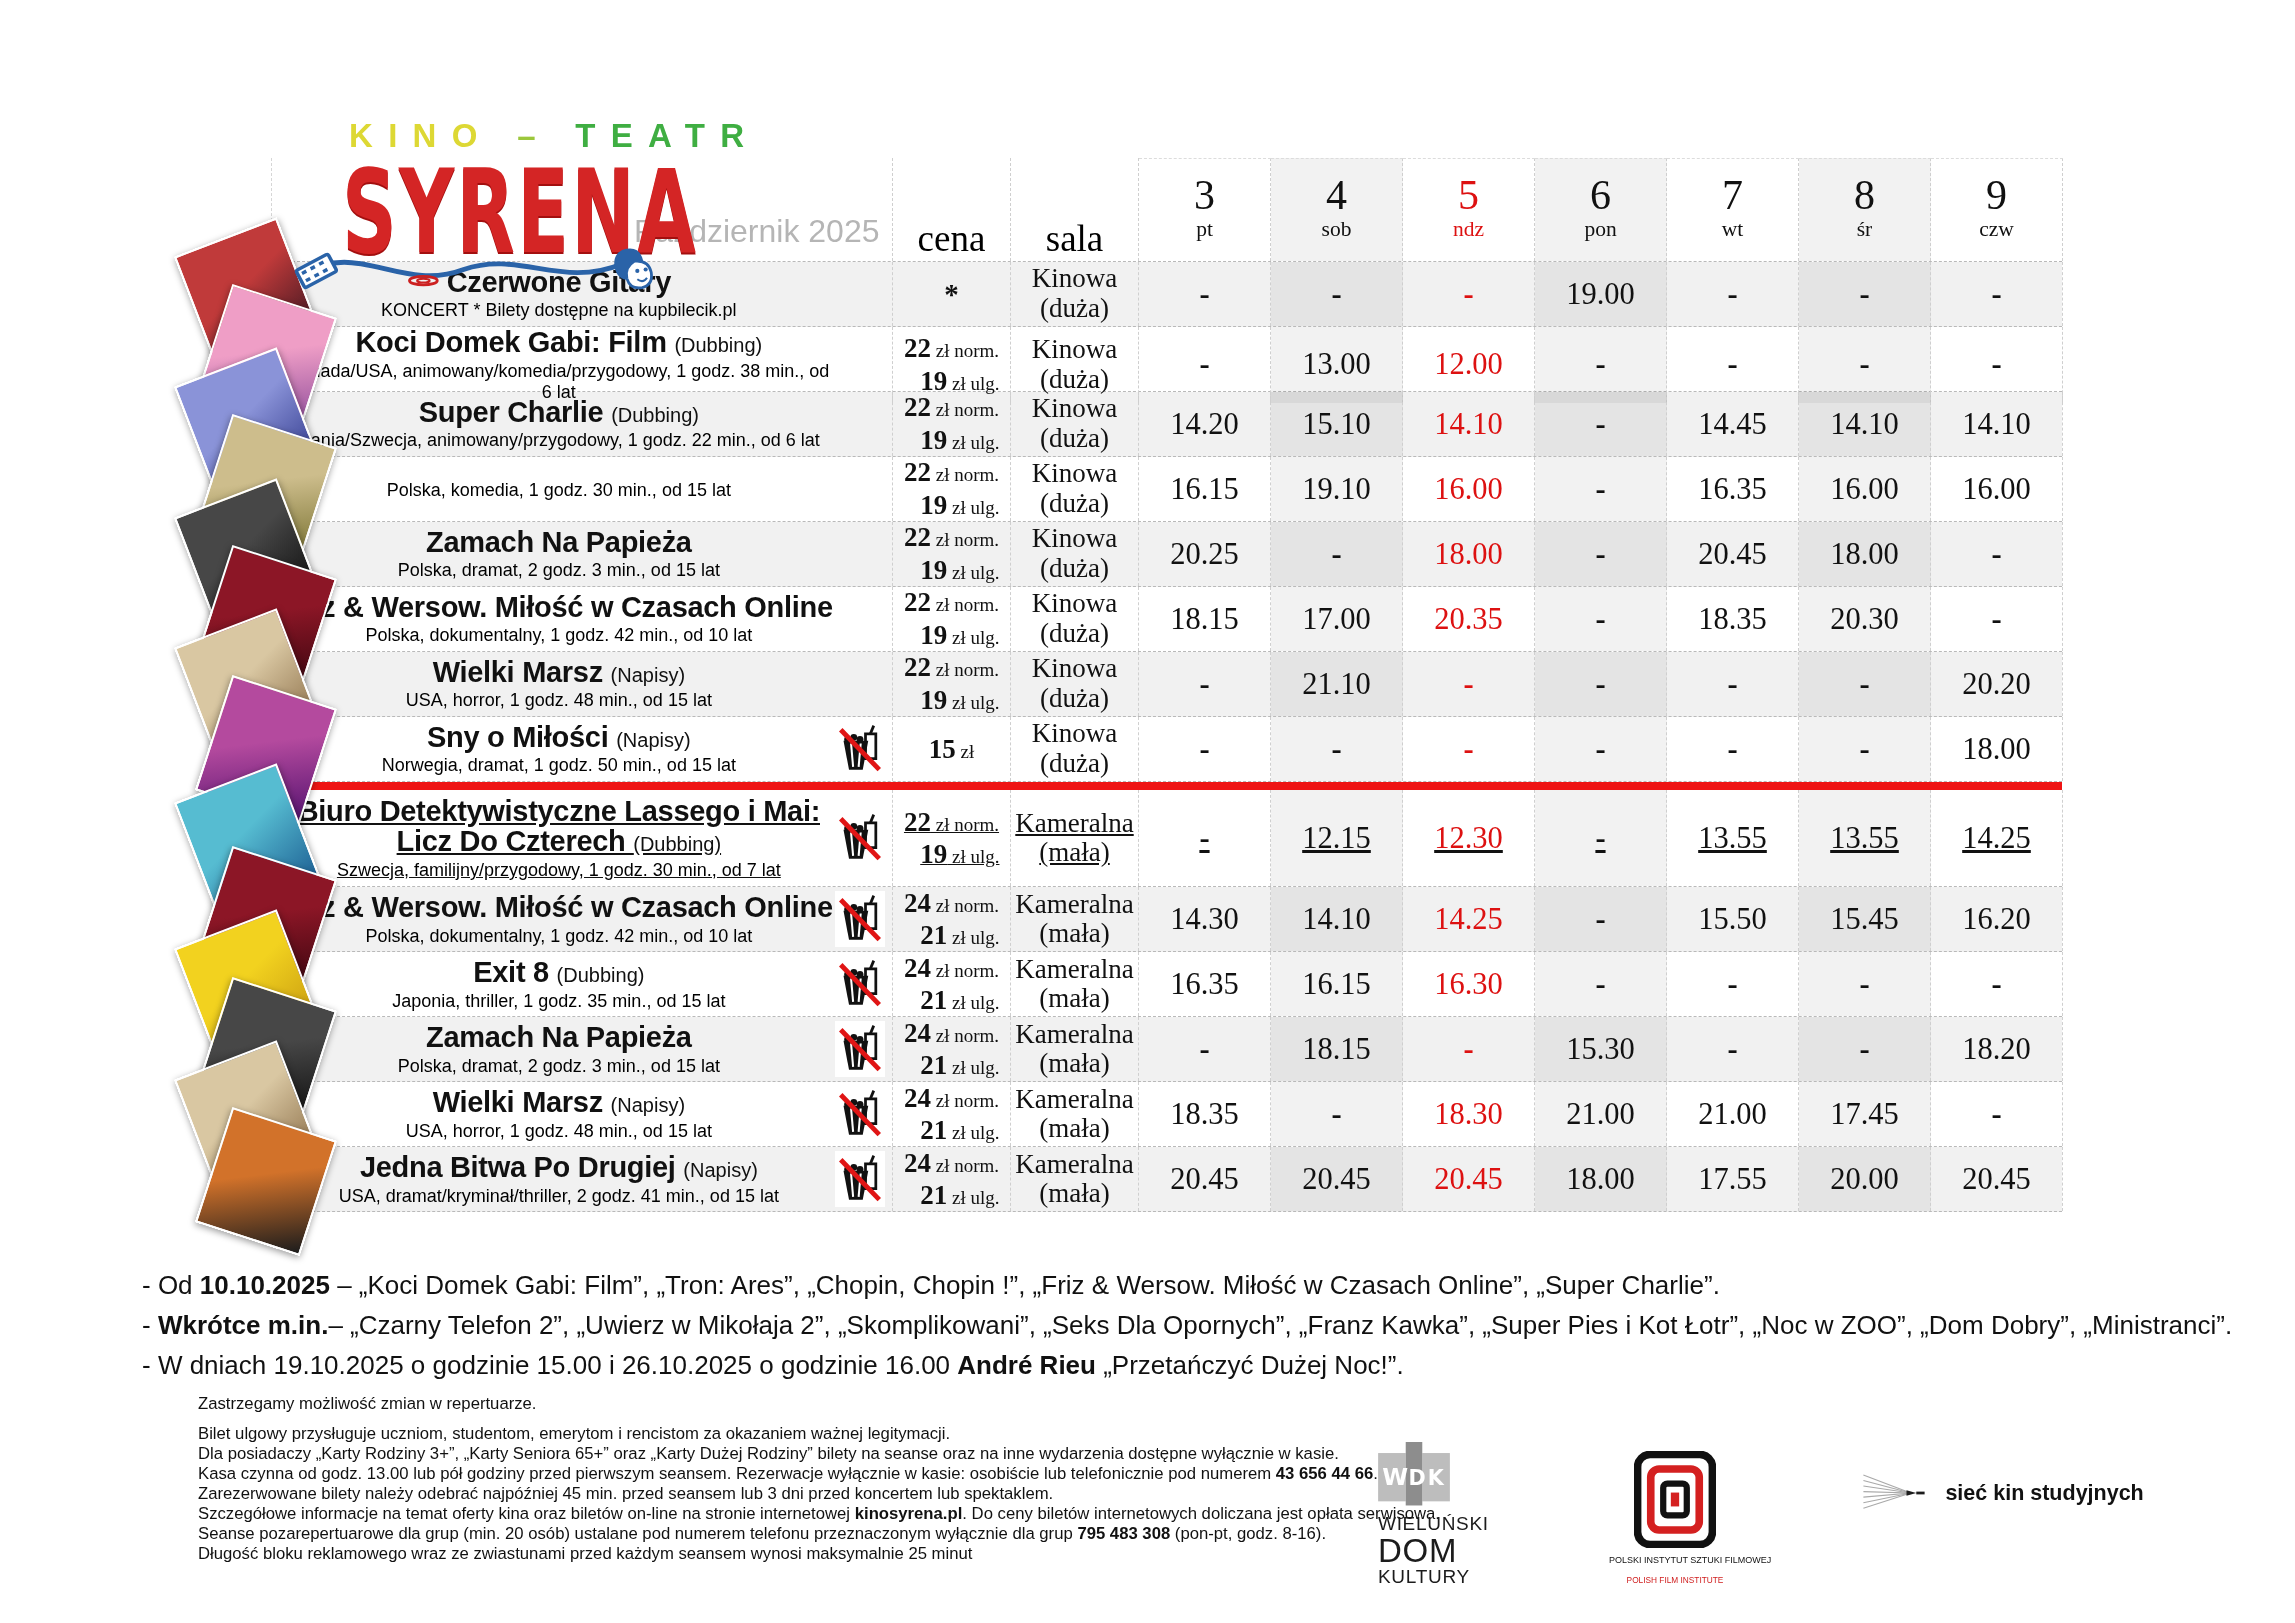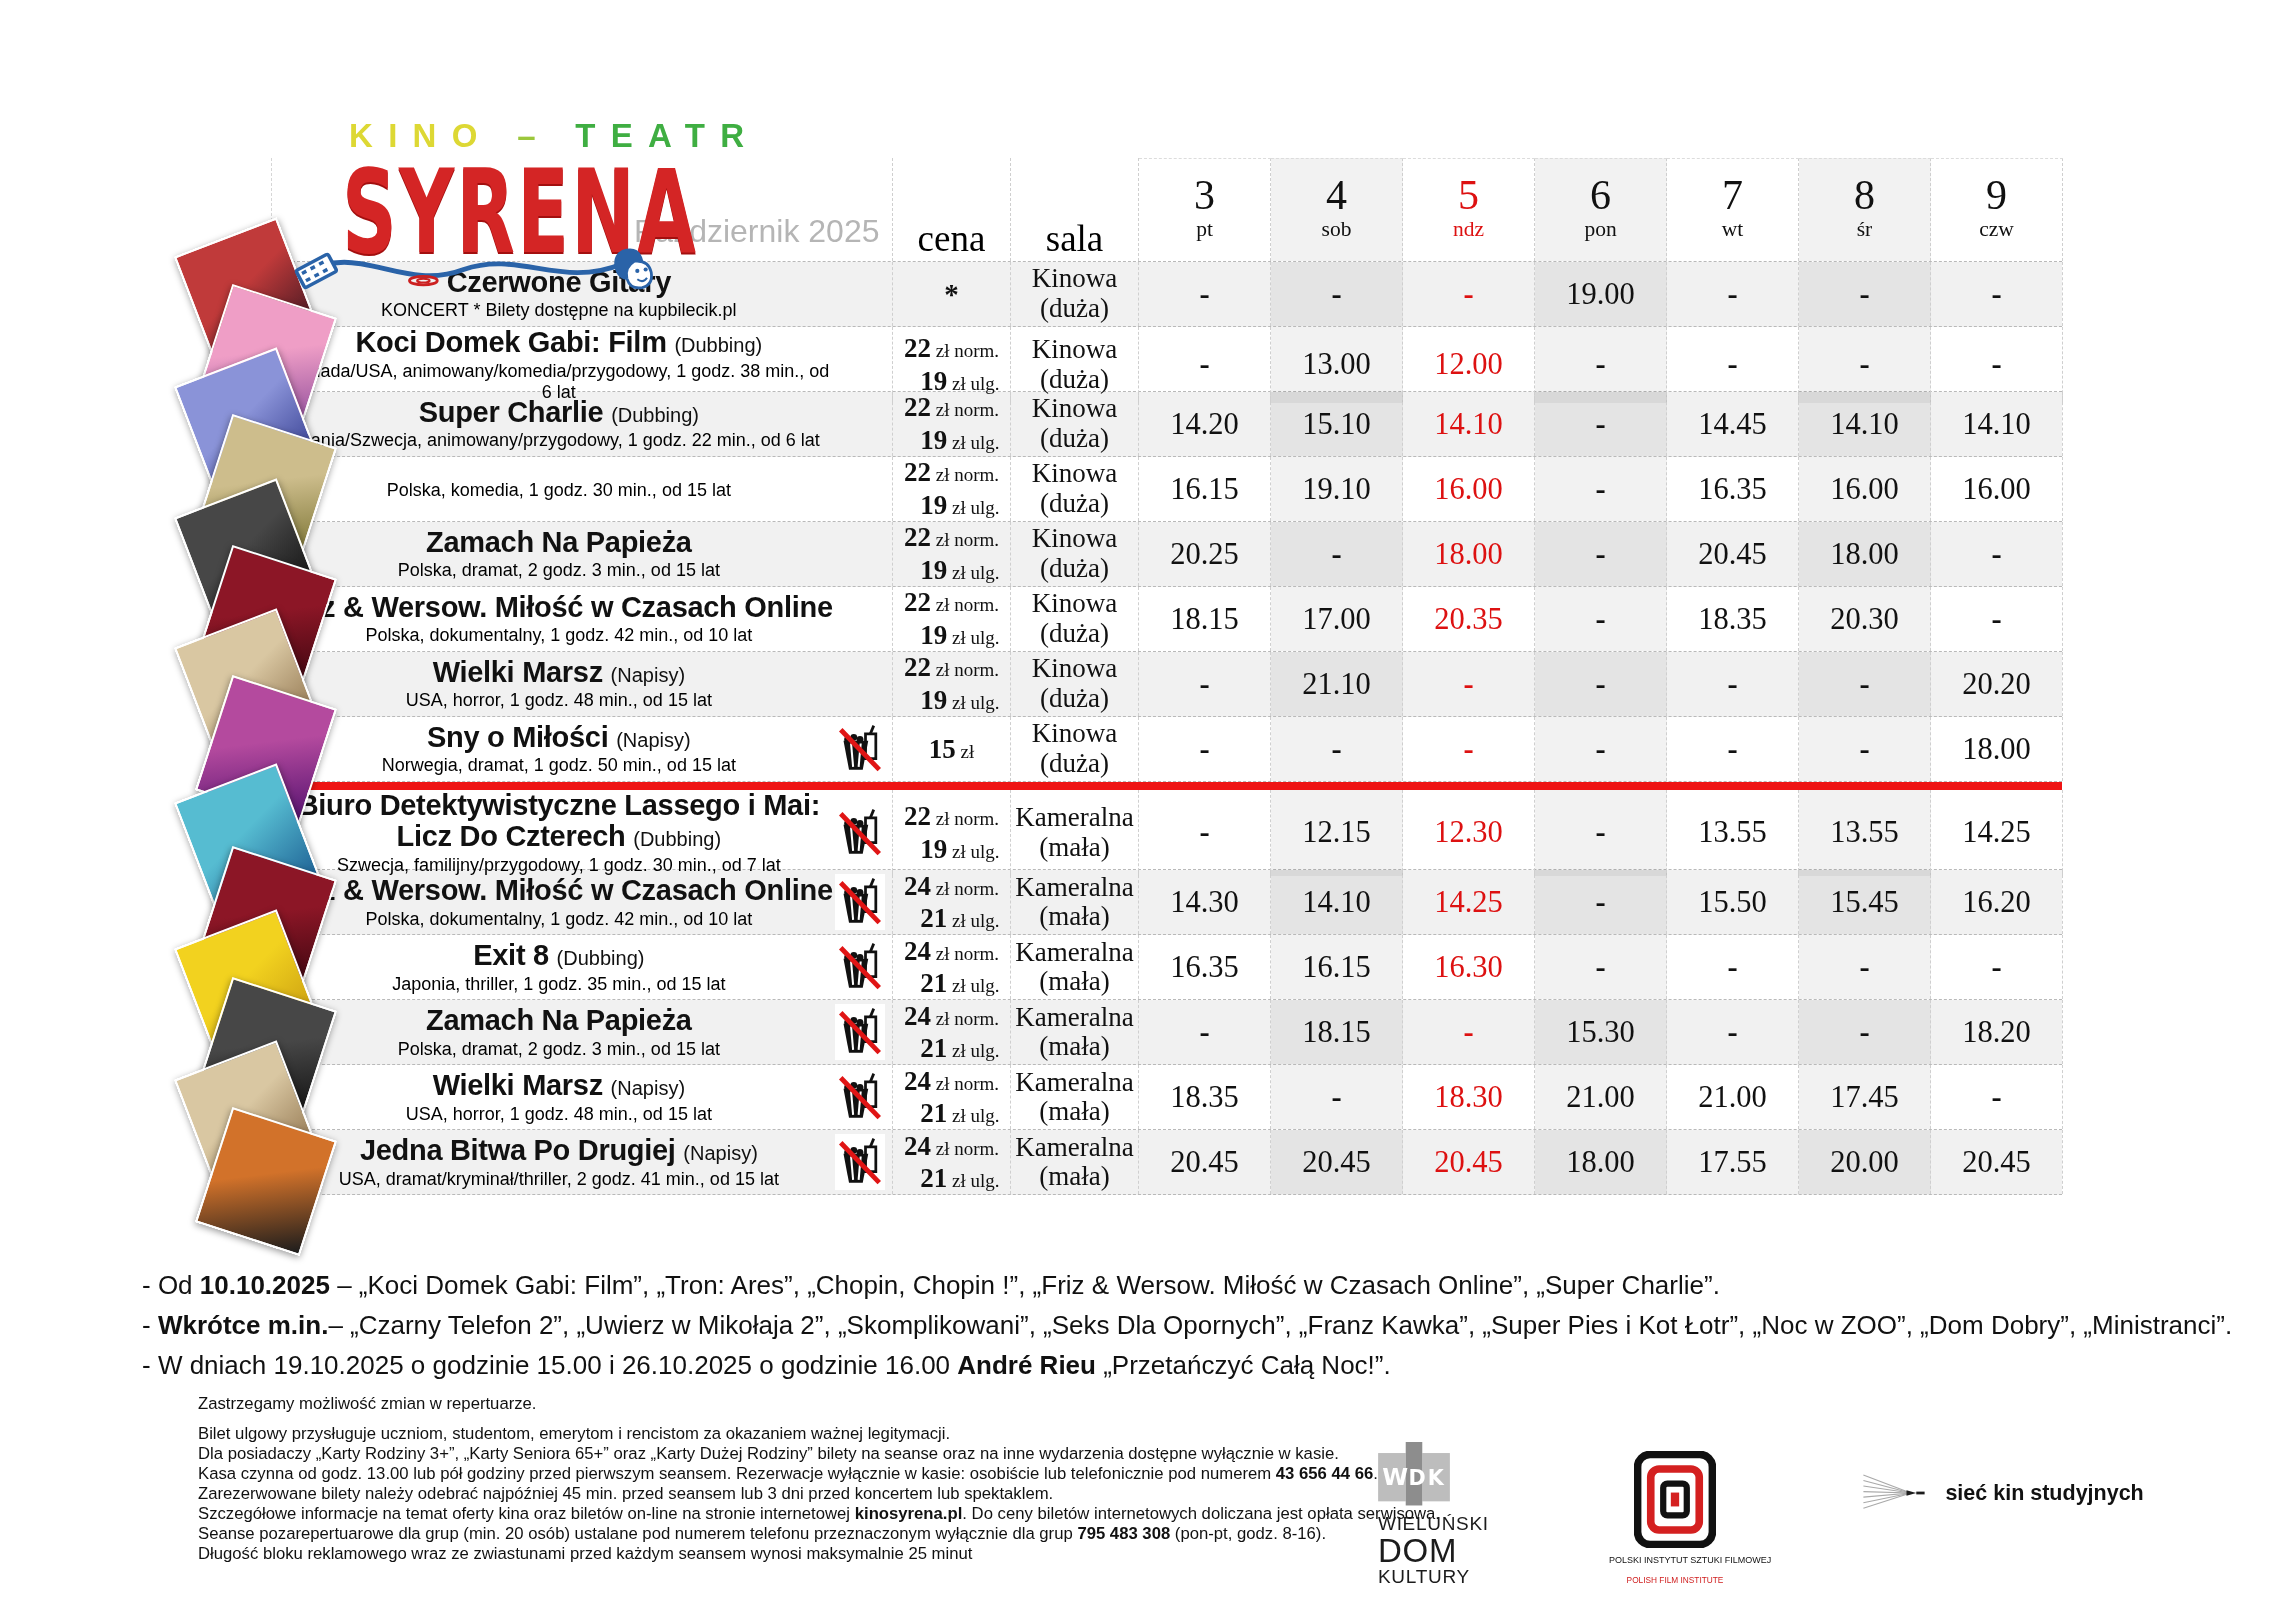--- a/index.html
+++ b/index.html
@@ -30,21 +30,21 @@
   #month{font-size:32px;color:#b5b5b5;padding:0 12.5px 11px 0;}
   .hlabel{font-family:"Liberation Serif","DejaVu Serif",serif;font-size:37px;color:#000;padding-bottom:1px;}
   #shead .hcell{justify-content:flex-end;}
   .c-day{border-top:0.7px dashed #dcdcdc;}
   .day-num{font-family:"Liberation Serif","DejaVu Serif",serif;font-size:42px;line-height:1.05;}
   .day-abbr{font-family:"Liberation Serif","DejaVu Serif",serif;font-size:21.5px;padding-bottom:4.2px;}
   .redtxt{color:#dd1111;}
 
   
   .movie-row{height:65px;}
-  .movie-row.tall{height:80px;}
+  .movie-row.tall{height:97px;text-decoration:underline;}
   .red-sep{height:8.3px;background:#ee1414;}
 
   .c-title{align-items:center;}
   .t-wrap{width:100%;padding:0 56px 0 9.7px;text-align:center;}
   .m-title{font-size:29px;font-weight:700;line-height:1.05;letter-spacing:-0.3px;}
   .m-tag{font-size:20px;font-weight:400;letter-spacing:0;}
   .m-sub{font-size:18px;font-weight:400;margin-top:3.5px;color:#000;}
   .nofood{position:absolute;right:7px;top:50%;transform:translateY(-50%);width:50px;height:56px;
           background:#fff;display:flex;align-items:center;justify-content:center;}
 
@@ -564,21 +564,21 @@
           <div class="cell c-time">17.55</div>
           <div class="cell c-time stripe">20.00</div>
           <div class="cell c-time">20.45</div>
         </div>
       </div>
   </div>
 
   <div id="notes">
       <div class="note-line"><span>- Od </span><b>10.10.2025</b><span> – „Koci Domek Gabi: Film”, „Tron: Ares”, „Chopin, Chopin !”, „Friz &amp; Wersow. Miłość w Czasach Online”, „Super Charlie”.</span></div>
       <div class="note-line"><span>- </span><b>Wkrótce m.in.</b><span>– „Czarny Telefon 2”, „Uwierz w Mikołaja 2”, „Skomplikowani”, „Seks Dla Opornych”, „Franz Kawka”, „Super Pies i Kot Łotr”, „Noc w ZOO”, „Dom Dobry”, „Ministranci”.</span></div>
-      <div class="note-line"><span>- W dniach 19.10.2025 o godzinie 15.00 i 26.10.2025 o godzinie 16.00 </span><b>André Rieu</b><span> „Przetańczyć Całą Noc!”.</span></div>
+      <div class="note-line"><span>- W dniach 19.10.2025 o godzinie 15.00 i 26.10.2025 o godzinie 16.00 </span><b>André Rieu</b><span> „Przetańczyć Dużej Noc!”.</span></div>
     </div>
   <div id="smallprint">
       <div class="sp-line gap"><span>Zastrzegamy możliwość zmian w repertuarze.</span></div>
       <div class="sp-line"><span>Bilet ulgowy przysługuje uczniom, studentom, emerytom i rencistom za okazaniem ważnej legitymacji.</span></div>
       <div class="sp-line"><span>Dla posiadaczy „Karty Rodziny 3+”, „Karty Seniora 65+” oraz „Karty Dużej Rodziny” bilety na seanse oraz na inne wydarzenia dostępne wyłącznie w kasie.</span></div>
       <div class="sp-line"><span>Kasa czynna od godz. 13.00 lub pół godziny przed pierwszym seansem. Rezerwacje wyłącznie w kasie: osobiście lub telefonicznie pod numerem </span><b>43 656 44 66</b><span>.</span></div>
       <div class="sp-line"><span>Zarezerwowane bilety należy odebrać najpóźniej 45 min. przed seansem lub 3 dni przed koncertem lub spektaklem.</span></div>
       <div class="sp-line"><span>Szczegółowe informacje na temat oferty kina oraz biletów on-line na stronie internetowej </span><b>kinosyrena.pl</b><span>. Do ceny biletów internetowych doliczana jest opłata serwisowa.</span></div>
       <div class="sp-line"><span>Seanse pozarepertuarowe dla grup (min. 20 osób) ustalane pod numerem telefonu przeznaczonym wyłącznie dla grup </span><b>795 483 308</b><span> (pon-pt, godz. 8-16).</span></div>
       <div class="sp-line"><span>Długość bloku reklamowego wraz ze zwiastunami przed każdym seansem wynosi maksymalnie 25 minut</span></div>

